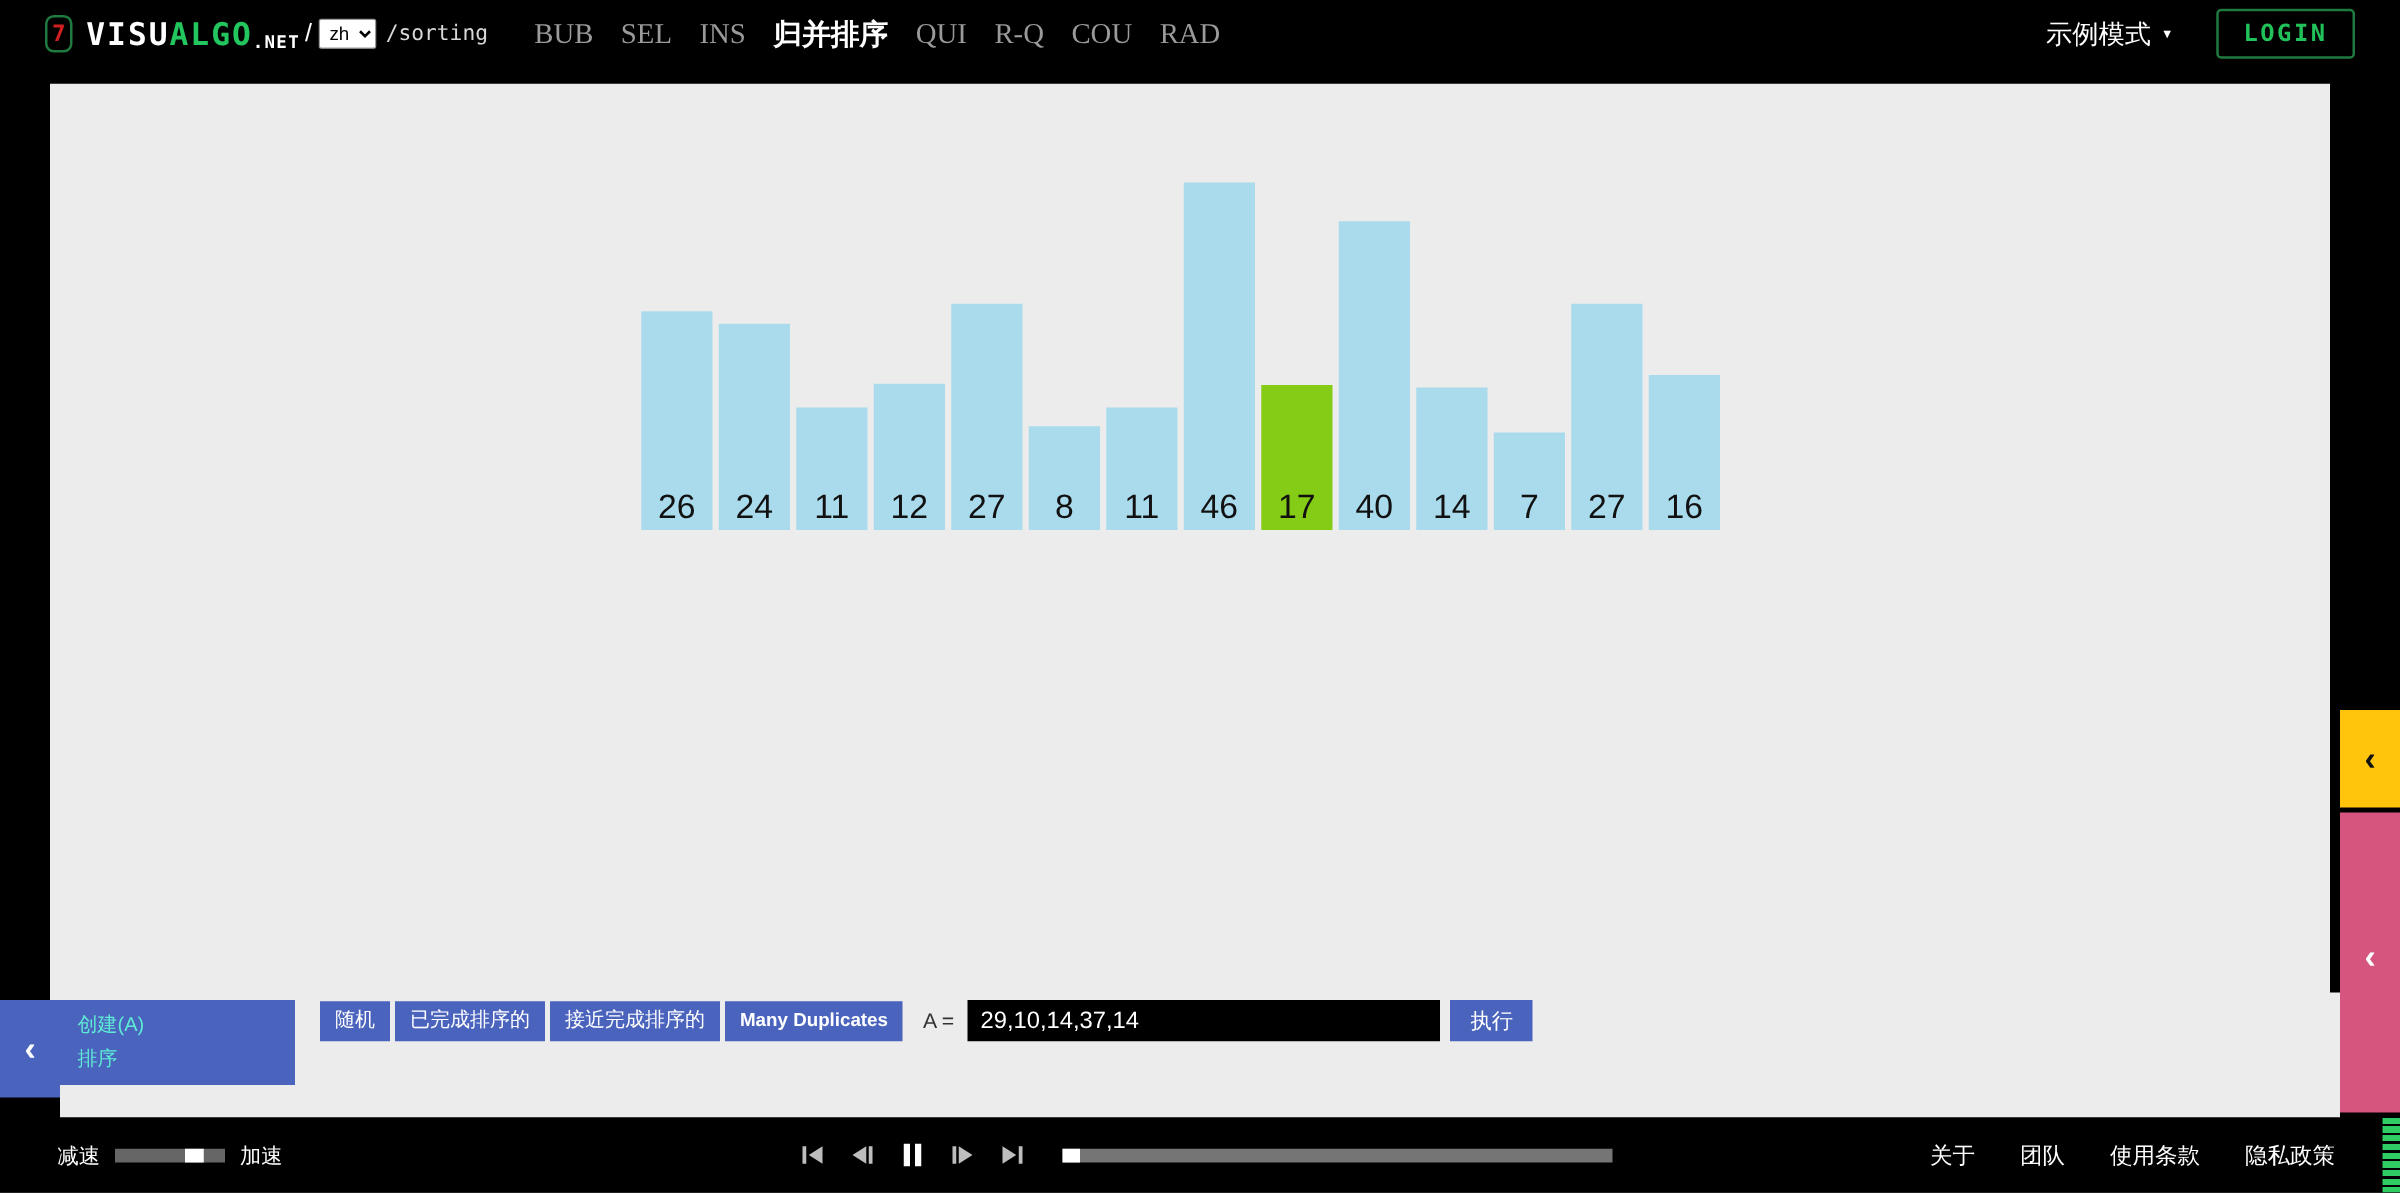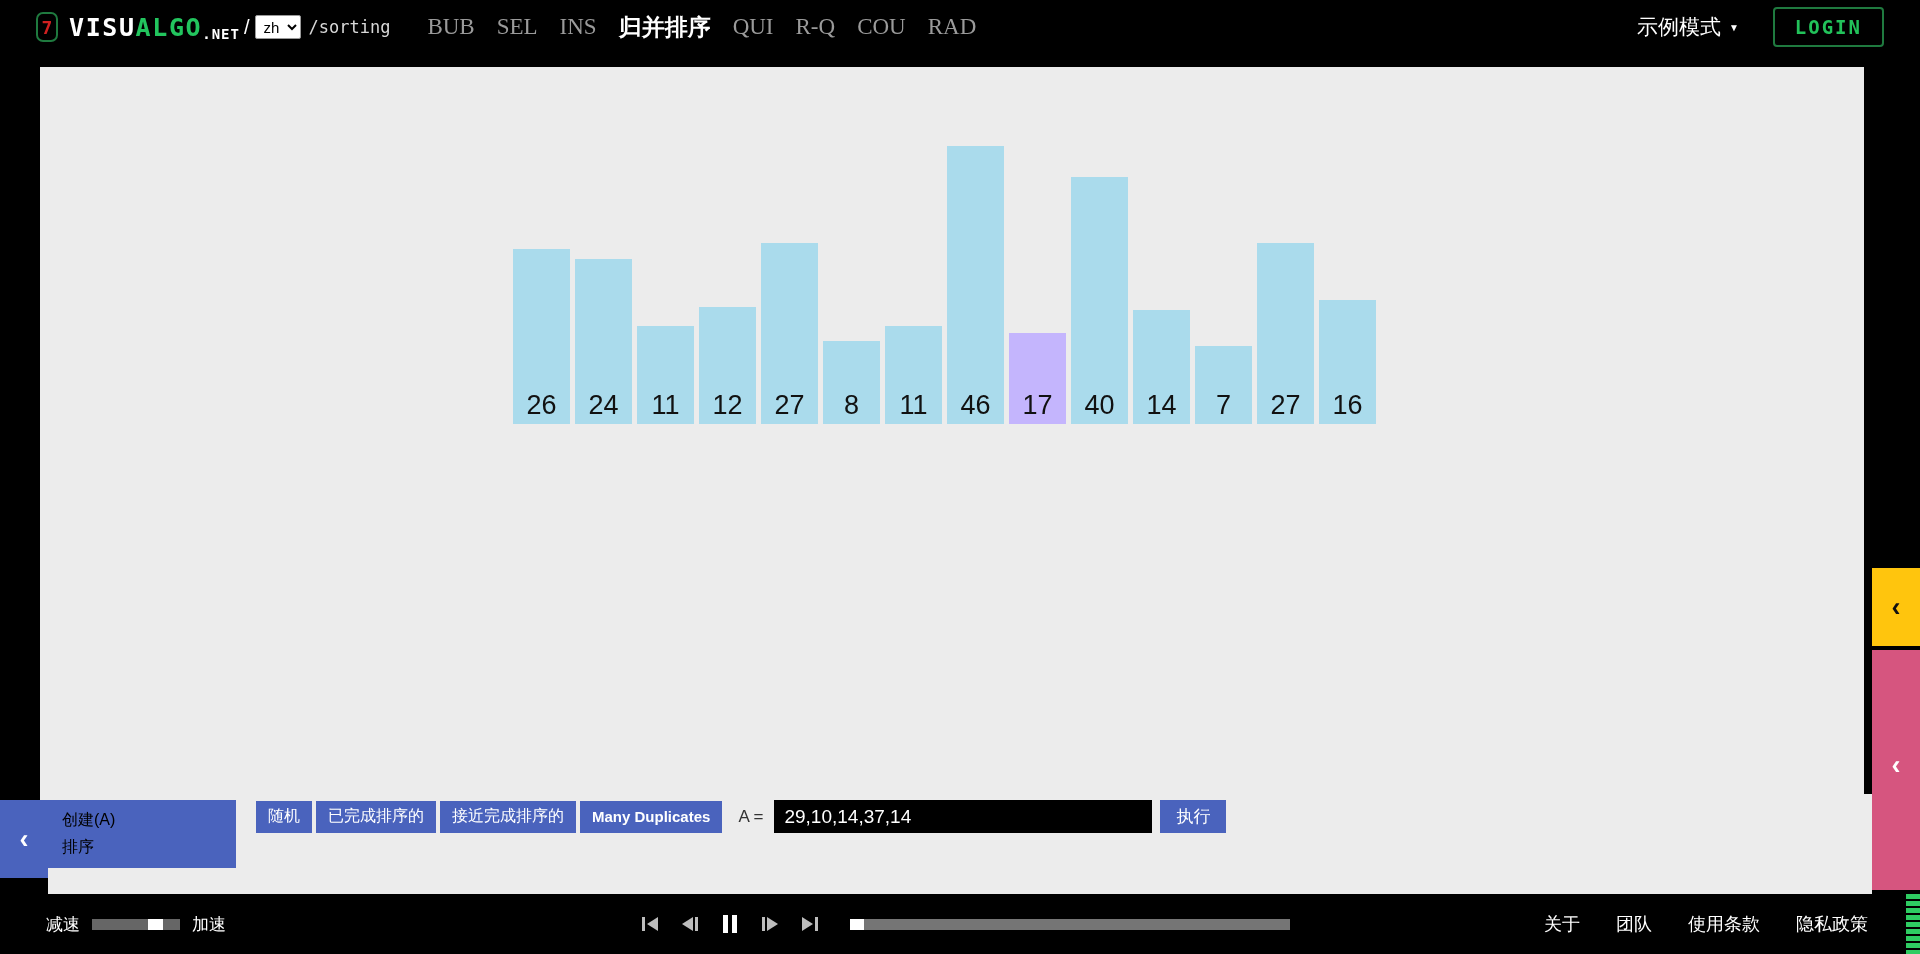--- a/index.html
+++ b/index.html
@@ -96,21 +96,21 @@
     justify-content:center; font-size:27px; font-weight:bold; cursor:pointer;
   }
 
   
   #control-panel {
     position:absolute; left:48px; top:794px; width:1824px; height:100px;
     background:#ececec;
   }
   #menu-box {
     position:absolute; left:0px; top:6px; width:188px; height:68px;
-    background:#4a63bd; color:#000000; padding:10px 14px;
+    background:#4a63bd; color:#5eead4; padding:10px 14px;
     display:flex; flex-direction:column; justify-content:space-between;
   }
   .menu-row { font-size:16px; cursor:pointer; }
   #btn-row {
     position:absolute; left:208px; top:6px; display:flex; align-items:center; gap:4px;
   }
   .preset-btn {
     background:#4a63bd; color:#fff; border:none; height:32px;
     padding:0 12px; font-size:16px; font-family:"Liberation Sans", sans-serif;
     cursor:pointer; white-space:nowrap;
@@ -217,21 +217,21 @@
         </div>
         <div class="bar" style="height: 83.0435px; background: rgb(170, 219, 236);">
           <span>8</span>
         </div>
         <div class="bar" style="height: 98.4348px; background: rgb(170, 219, 236);">
           <span>11</span>
         </div>
         <div class="bar" style="height: 278px; background: rgb(170, 219, 236);">
           <span>46</span>
         </div>
-        <div class="bar" style="height: 91px; background: #c4b5fd;">
+        <div class="bar" style="height: 116px; background: #84cc16;">
           <span>17</span>
         </div>
         <div class="bar" style="height: 247.217px; background: rgb(170, 219, 236);">
           <span>40</span>
         </div>
         <div class="bar" style="height: 113.826px; background: rgb(170, 219, 236);">
           <span>14</span>
         </div>
         <div class="bar" style="height: 77.913px; background: rgb(170, 219, 236);">
           <span>7</span>

